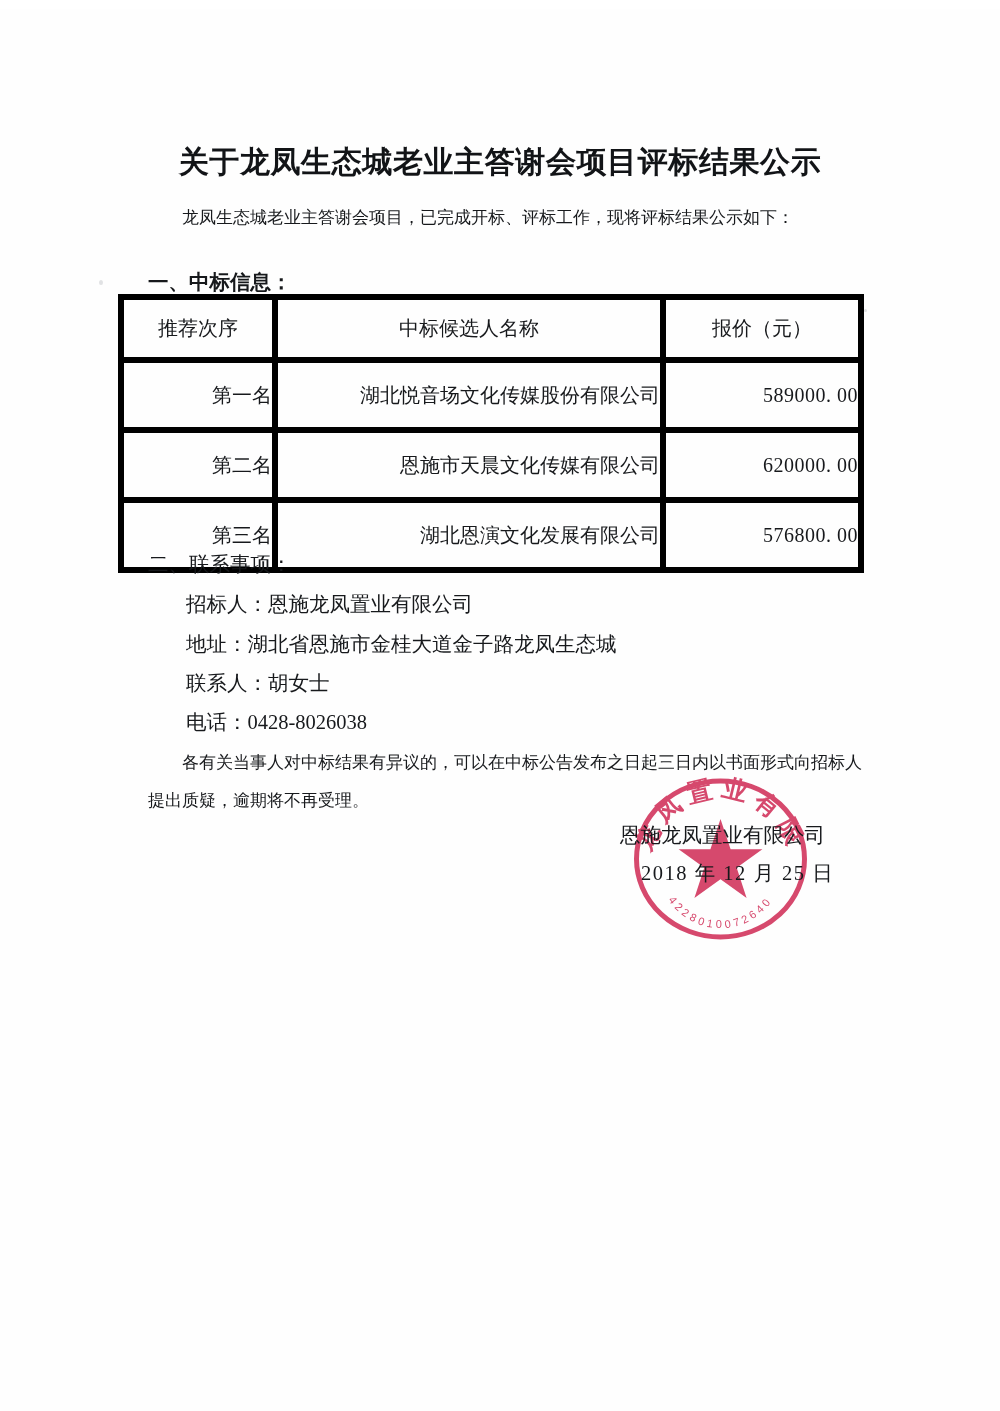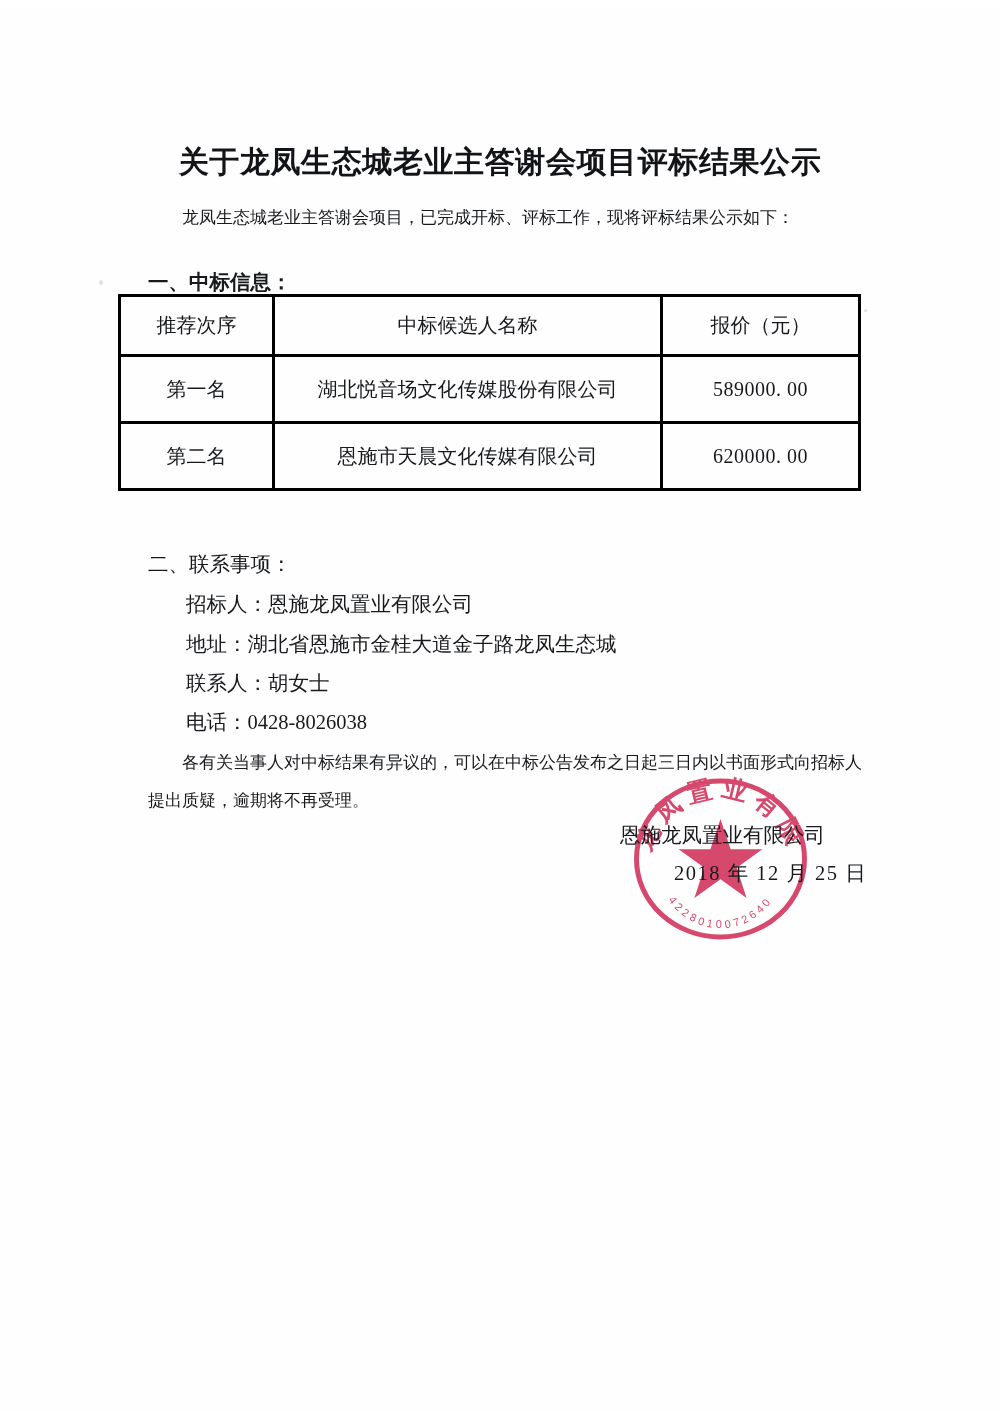--- a/index.html
+++ b/index.html
@@ -90,46 +90,46 @@
   
   .bid-table {
     position: absolute;
     left: 118px;
     top: 285px;
     width: 740px;
     border-collapse: collapse;
     table-layout: fixed;
   }
   .bid-table td, .bid-table th {
-    border: 3px solid #000000;
+    border: 6px solid #000000;
     text-align: center;
     vertical-align: middle;
     font-weight: normal;
     font-size: 20px;
     color: #17191c;
     padding: 0;
   }
   .bid-table thead th { height: 57px; }
-  .bid-table tbody td { height: 64px; }
+  .bid-table tbody td { height: 64px; text-align: right; }
   .col-rank  { width: 154px; }
   .col-name  { width: 388px; }
   .col-price { width: 198px; }
   .price-cell { letter-spacing: .5px; }
 
   
   .sign-line {
     position: absolute;
     font-size: 20.5px;
     line-height: 28px;
     color: #17191c;
     white-space: nowrap;
     z-index: 4;
   }
   .sign-org  { left: 620px; top: 812px; }
-  .sign-date { left: 641px; top: 850px; letter-spacing: 1.5px; padding-left: 33px; }
+  .sign-date { left: 641px; top: 850px; letter-spacing: 1.5px; }
 
   
   .seal {
     position: absolute;
     left: 618px;
     top: 762px;
     width: 205px;
     height: 176px;
     z-index: 2;
     opacity: .88;
@@ -167,20 +167,25 @@
     <tbody>
       <tr>
         <td>第一名</td>
         <td>湖北悦音场文化传媒股份有限公司</td>
         <td class="price-cell">589000. 00</td>
       </tr>
       <tr>
         <td>第二名</td>
         <td>恩施市天晨文化传媒有限公司</td>
         <td class="price-cell">620000. 00</td>
+      </tr>
+      <tr>
+        <td>第三名</td>
+        <td>湖北恩演文化发展有限公司</td>
+        <td class="price-cell">576800. 00</td>
       </tr>
     </tbody>
   </table>
 
   <div class="section-heading sec-2">二、联系事项：</div>
 
   <div class="contact-line c0">招标人：恩施龙凤置业有限公司</div>
   <div class="contact-line c1">地址：湖北省恩施市金桂大道金子路龙凤生态城</div>
   <div class="contact-line c2">联系人：胡女士</div>
   <div class="contact-line c3">电话：0428-8026038</div>

